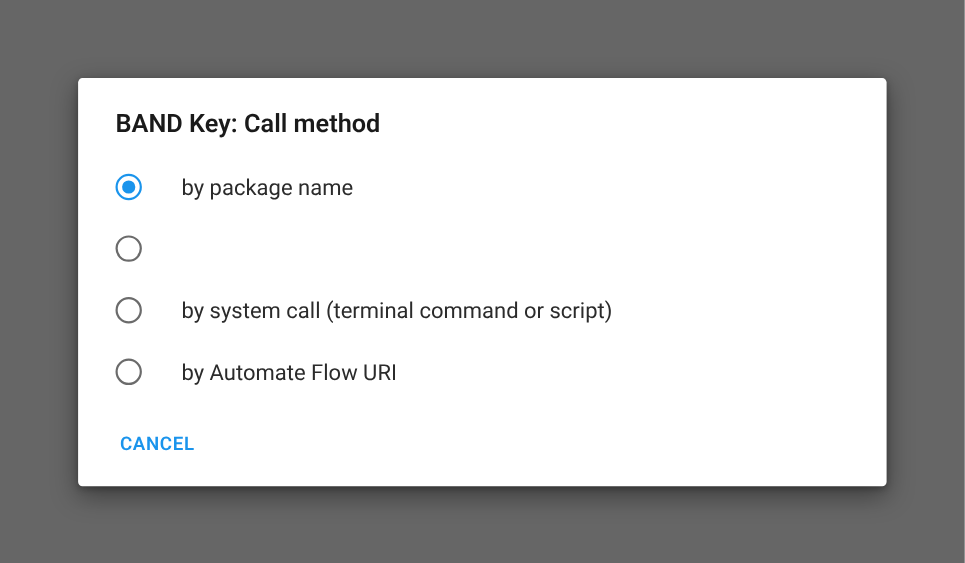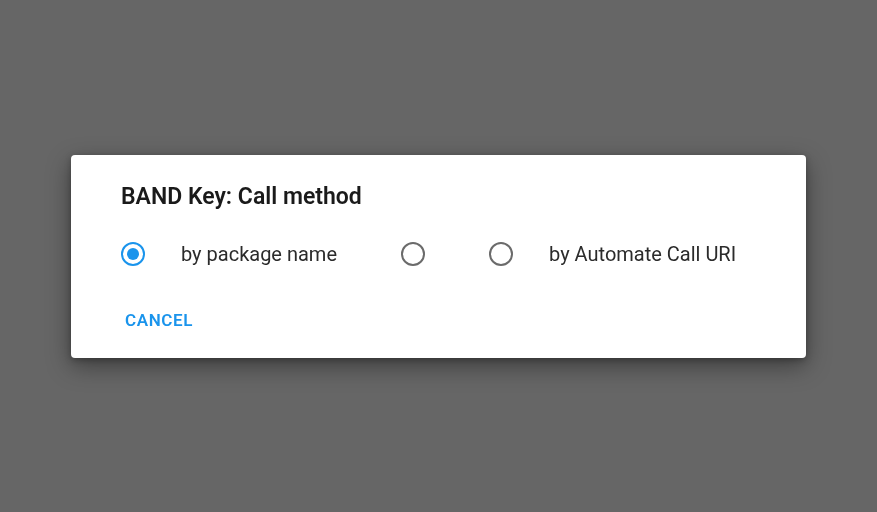--- a/index.html
+++ b/index.html
@@ -11,31 +11,31 @@
       display: flex;
       align-items: center;
       justify-content: center;
       overflow: hidden;
     }
     .dialog {
       background: #ffffff;
       width: 735px;
       border-radius: 4px;
       box-shadow: 0 8px 24px rgba(0,0,0,0.4), 0 2px 6px rgba(0,0,0,0.25);
-      padding: 24px 0 12px 18px;
+      padding: 24px 0 12px 2px;
     }
     .dialog-title {
       font-size: 23px;
       font-weight: 600;
       color: #1a1a1a;
       padding: 4px 32px 16px 32px;
     }
     .radio-list {
       display: flex;
-      flex-direction: row;
+      flex-direction: column;
     }
     .radio-item {
       display: flex;
       align-items: center;
       padding: 16px 32px;
       cursor: pointer;
     }
     .radio-outer {
       width: 24px;
       height: 24px;
@@ -95,26 +95,32 @@
       </span>
       <span class="radio-label">by package name</span>
     </div>
 
     <div class="radio-item">
       <span class="radio-outer">
         
       </span>
     </div>
 
+    <div class="radio-item">
+      <span class="radio-outer">
+        
+      </span>
+      <span class="radio-label">by system call (terminal command or script)</span>
+    </div>
 
     <div class="radio-item">
       <span class="radio-outer">
         
       </span>
-      <span class="radio-label">by Automate Call URI</span>
+      <span class="radio-label">by Automate Flow URI</span>
     </div>
 
   </div>
 
   <div class="dialog-actions">
     <button class="cancel-button">CANCEL</button>
   </div>
 </div>
 
 </body></html>

